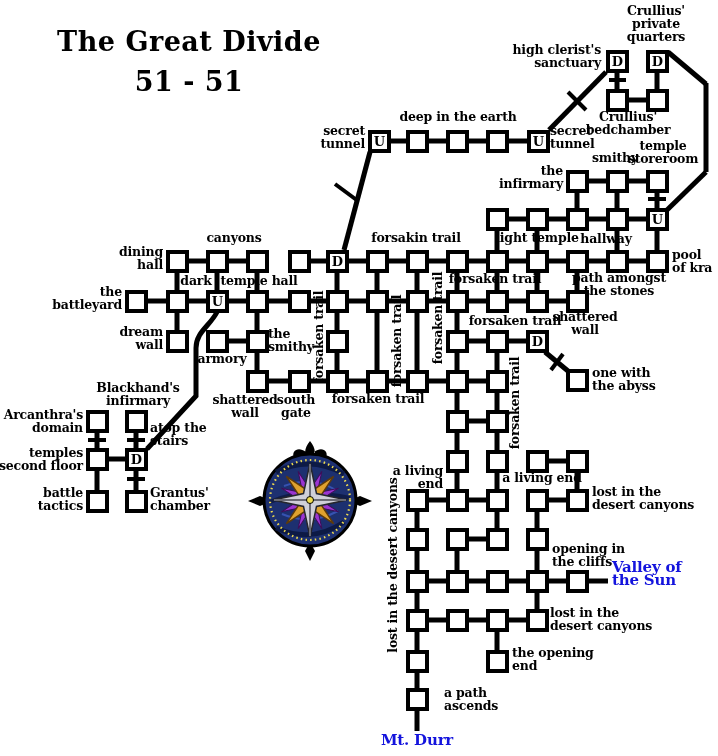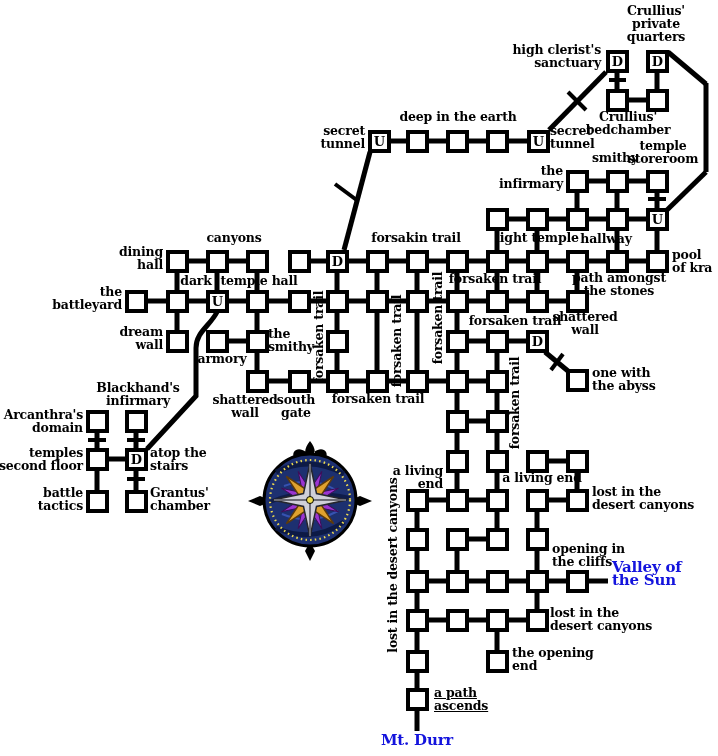--- a/index.html
+++ b/index.html
@@ -187,20 +187,22 @@
         <line x1="310" y1="500" x2="310" y2="464"></line>
           <line x1="310" y1="500" x2="346" y2="500"></line>
         <line x1="310" y1="500" x2="310" y2="536"></line>
           <line x1="310" y1="500" x2="274" y2="500"></line>
       </g>
       <circle cx="310" cy="500" r="3.5" fill="#f0dc4e" stroke="#000" stroke-width="1"></circle>
     </g>
   </svg>
 
   <div id="title">
+    <div>The Great Divide</div>
+    <div>51 - 51</div>
   </div>
 
   <div id="rooms">
       <div class="room" style="left: 606px; top: 50px;">D</div>
       <div class="room" style="left: 646px; top: 50px;">D</div>
       <div class="room" style="left: 606px; top: 89px;"></div>
       <div class="room" style="left: 646px; top: 89px;"></div>
       <div class="room" style="left: 368px; top: 130px;">U</div>
       <div class="room" style="left: 406px; top: 130px;"></div>
       <div class="room" style="left: 446px; top: 130px;"></div>
@@ -337,38 +339,38 @@
       <div class="lbl" style="left: 296px; top: 393px; transform: translateX(-50%);">south
 gate</div>
       <div class="lbl" style="left: 138px; top: 381px; transform: translateX(-50%);">Blackhand's
 infirmary</div>
       <div class="lbl a-right" style="left: 83px; top: 408px; transform: translateX(-100%);">Arcanthra's
 domain</div>
       <div class="lbl a-right" style="left: 83px; top: 446px; transform: translateX(-100%);">temples
 second floor</div>
       <div class="lbl a-right" style="left: 83px; top: 486px; transform: translateX(-100%);">battle
 tactics</div>
-      <div class="lbl a-left" style="left: 150px; top: 446px;">atop the
+      <div class="lbl a-left" style="left: 150px; top: 421px;">atop the
 stairs</div>
       <div class="lbl a-left" style="left: 150px; top: 486px;">Grantus'
 chamber</div>
       <div class="lbl a-right" style="left: 443px; top: 464px; transform: translateX(-100%);">a living
 end</div>
       <div class="lbl" style="left: 542px; top: 471px; transform: translateX(-50%);">a living end</div>
       <div class="lbl a-left" style="left: 592px; top: 485px;">lost in the
 desert canyons</div>
       <div class="lbl a-left" style="left: 552px; top: 542px;">opening in
 the cliffs</div>
       <div class="lbl a-left" style="left: 612px; top: 561px; font-size: 15px; color: rgb(20, 20, 221);">Valley of
 the Sun</div>
       <div class="lbl a-left" style="left: 550px; top: 606px;">lost in the
 desert canyons</div>
       <div class="lbl a-left" style="left: 512px; top: 646px;">the opening
 end</div>
-      <div class="lbl a-left" style="left: 434px; top: 686px; text-decoration: underline;">a path
+      <div class="lbl a-left" style="left: 444px; top: 686px;">a path
 ascends</div>
       <div class="lbl" style="left: 417px; top: 734px; font-size: 15px; color: rgb(20, 20, 221); transform: translateX(-50%);">Mt. Durr</div>
       <div class="lbl vert" style="left: 318px; top: 337px; transform: translate(-50%, -50%) rotate(-90deg);">forsaken trail</div>
       <div class="lbl vert" style="left: 396px; top: 341px; transform: translate(-50%, -50%) rotate(-90deg);">forsaken trail</div>
       <div class="lbl vert" style="left: 437px; top: 318px; transform: translate(-50%, -50%) rotate(-90deg);">forsaken trail</div>
       <div class="lbl vert" style="left: 514px; top: 403px; transform: translate(-50%, -50%) rotate(-90deg);">forsaken trail</div>
       <div class="lbl vert" style="left: 392px; top: 565px; transform: translate(-50%, -50%) rotate(-90deg);">lost in the desert canyons</div>
     </div>
 </div>
 

